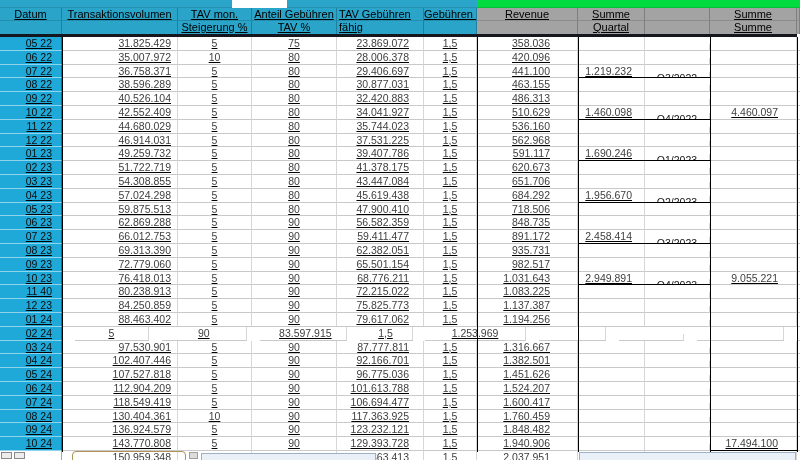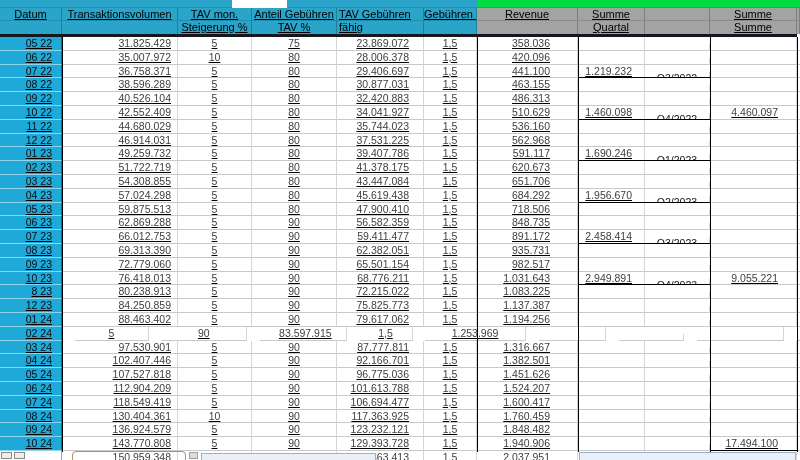--- a/index.html
+++ b/index.html
@@ -326,21 +326,21 @@
         <div class="cell c3">90</div>
         <div class="cell c4">68.776.211</div>
         <div class="cell c5">1,5</div>
         <div class="cell c6">1.031.643</div>
         <div class="cell c7">2.949.891</div>
         <div class="cell c8">Q4/2023</div>
         <div class="cell c9">9.055.221</div>
         <div class="cell filler"></div>
       </div>
       <div class="row">
-        <div class="cell c0">8 23</div>
+        <div class="cell c0">11 40</div>
         <div class="cell c1">80.238.913</div>
         <div class="cell c2">5</div>
         <div class="cell c3">90</div>
         <div class="cell c4">72.215.022</div>
         <div class="cell c5">1,5</div>
         <div class="cell c6">1.083.225</div>
         <div class="cell c7"></div>
         <div class="cell c8"></div>
         <div class="cell c9"></div>
         <div class="cell filler"></div>

